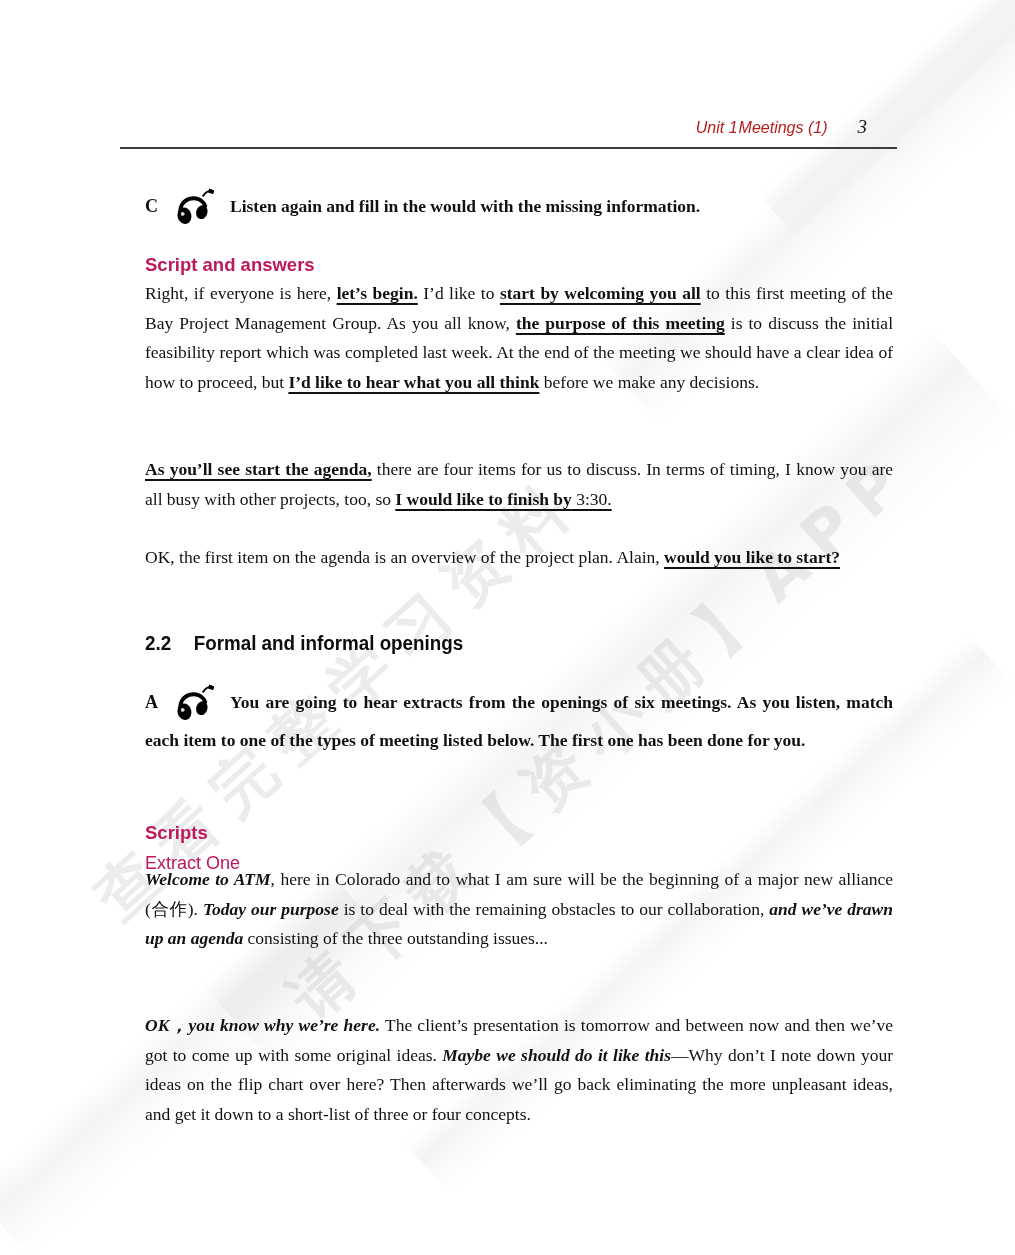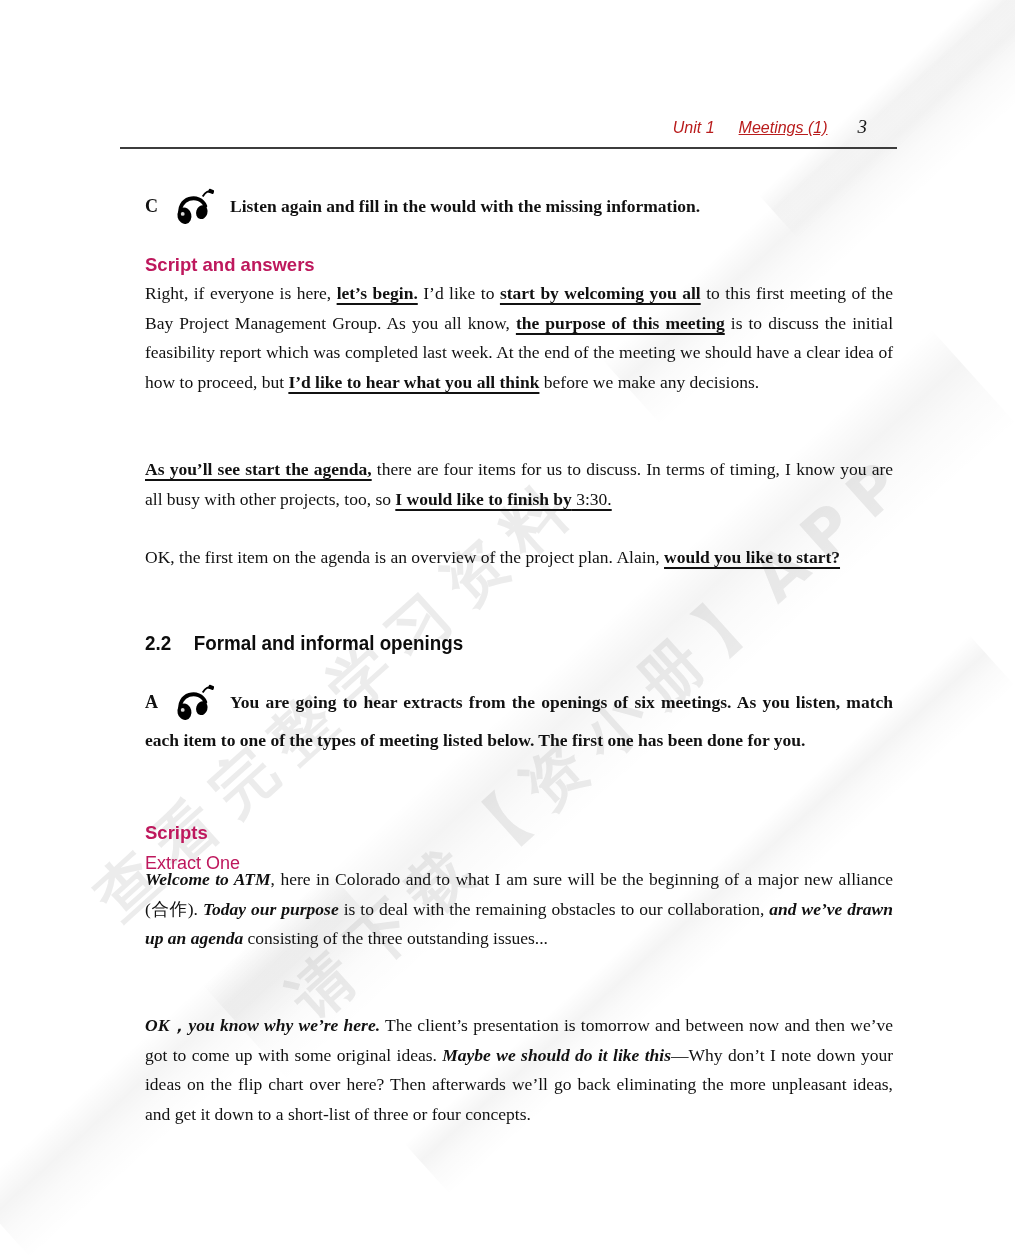--- a/index.html
+++ b/index.html
@@ -42,21 +42,21 @@
 
   
   .page-header{
     position:absolute;left:145px;top:116px;width:748px;
     text-align:right;z-index:2;
   }
   .hdr-unit,.hdr-title{
     font-family:"Liberation Sans", sans-serif;
     font-style:italic;font-size:16px;color:#b91c1c;
   }
-  .hdr-title{margin-left:24px;text-decoration:underline;}
+  .hdr-title{margin-left:1px;}
   .hdr-page{
     font-family:"Liberation Serif", serif;
     font-style:italic;font-size:19px;color:#151515;
     margin-left:30px;margin-right:26px;
   }
   .header-rule{
     position:absolute;left:120px;top:147px;width:777px;height:0;
     border-top:2px solid #3c3c3c;z-index:2;
   }
 

